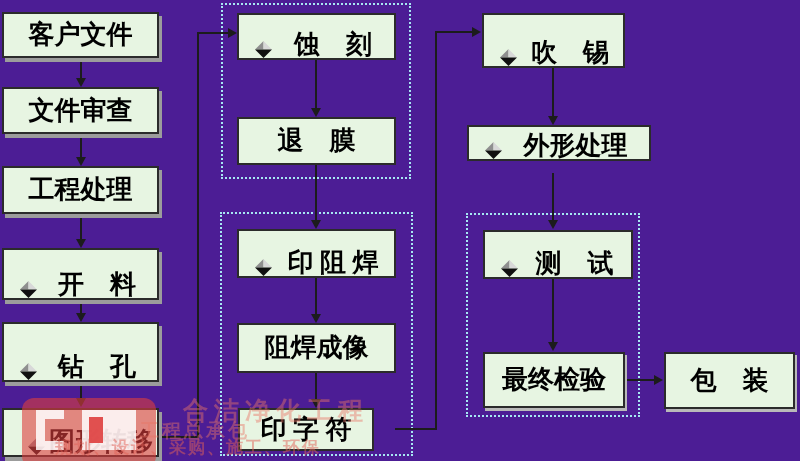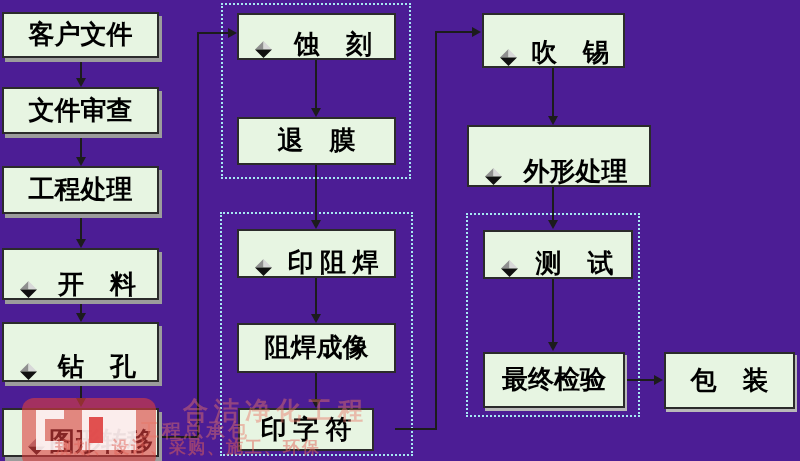--- a/index.html
+++ b/index.html
@@ -204,21 +204,21 @@
     <span class="diamond">
       <svg width="17" height="17" viewBox="0 0 16 16">
         <polygon points="8,0 0,8 8,8" fill="#8f8f8f"></polygon>
         <polygon points="8,0 16,8 8,8" fill="#d8d8d8"></polygon>
         <polygon points="0,8 16,8 8,16" fill="#101010"></polygon>
       </svg>
     </span>
     <span class="lbl">吹　锡</span>
   </div>
 
-  <div class="node bullet" style="left:467px;top:125px;width:184px;height:62px">
+  <div class="node bullet" style="left:467px;top:125px;width:184px;height:36px">
     <span class="diamond">
       <svg width="17" height="17" viewBox="0 0 16 16">
         <polygon points="8,0 0,8 8,8" fill="#8f8f8f"></polygon>
         <polygon points="8,0 16,8 8,8" fill="#d8d8d8"></polygon>
         <polygon points="0,8 16,8 8,16" fill="#101010"></polygon>
       </svg>
     </span>
     <span class="lbl">外形处理</span>
   </div>
 

